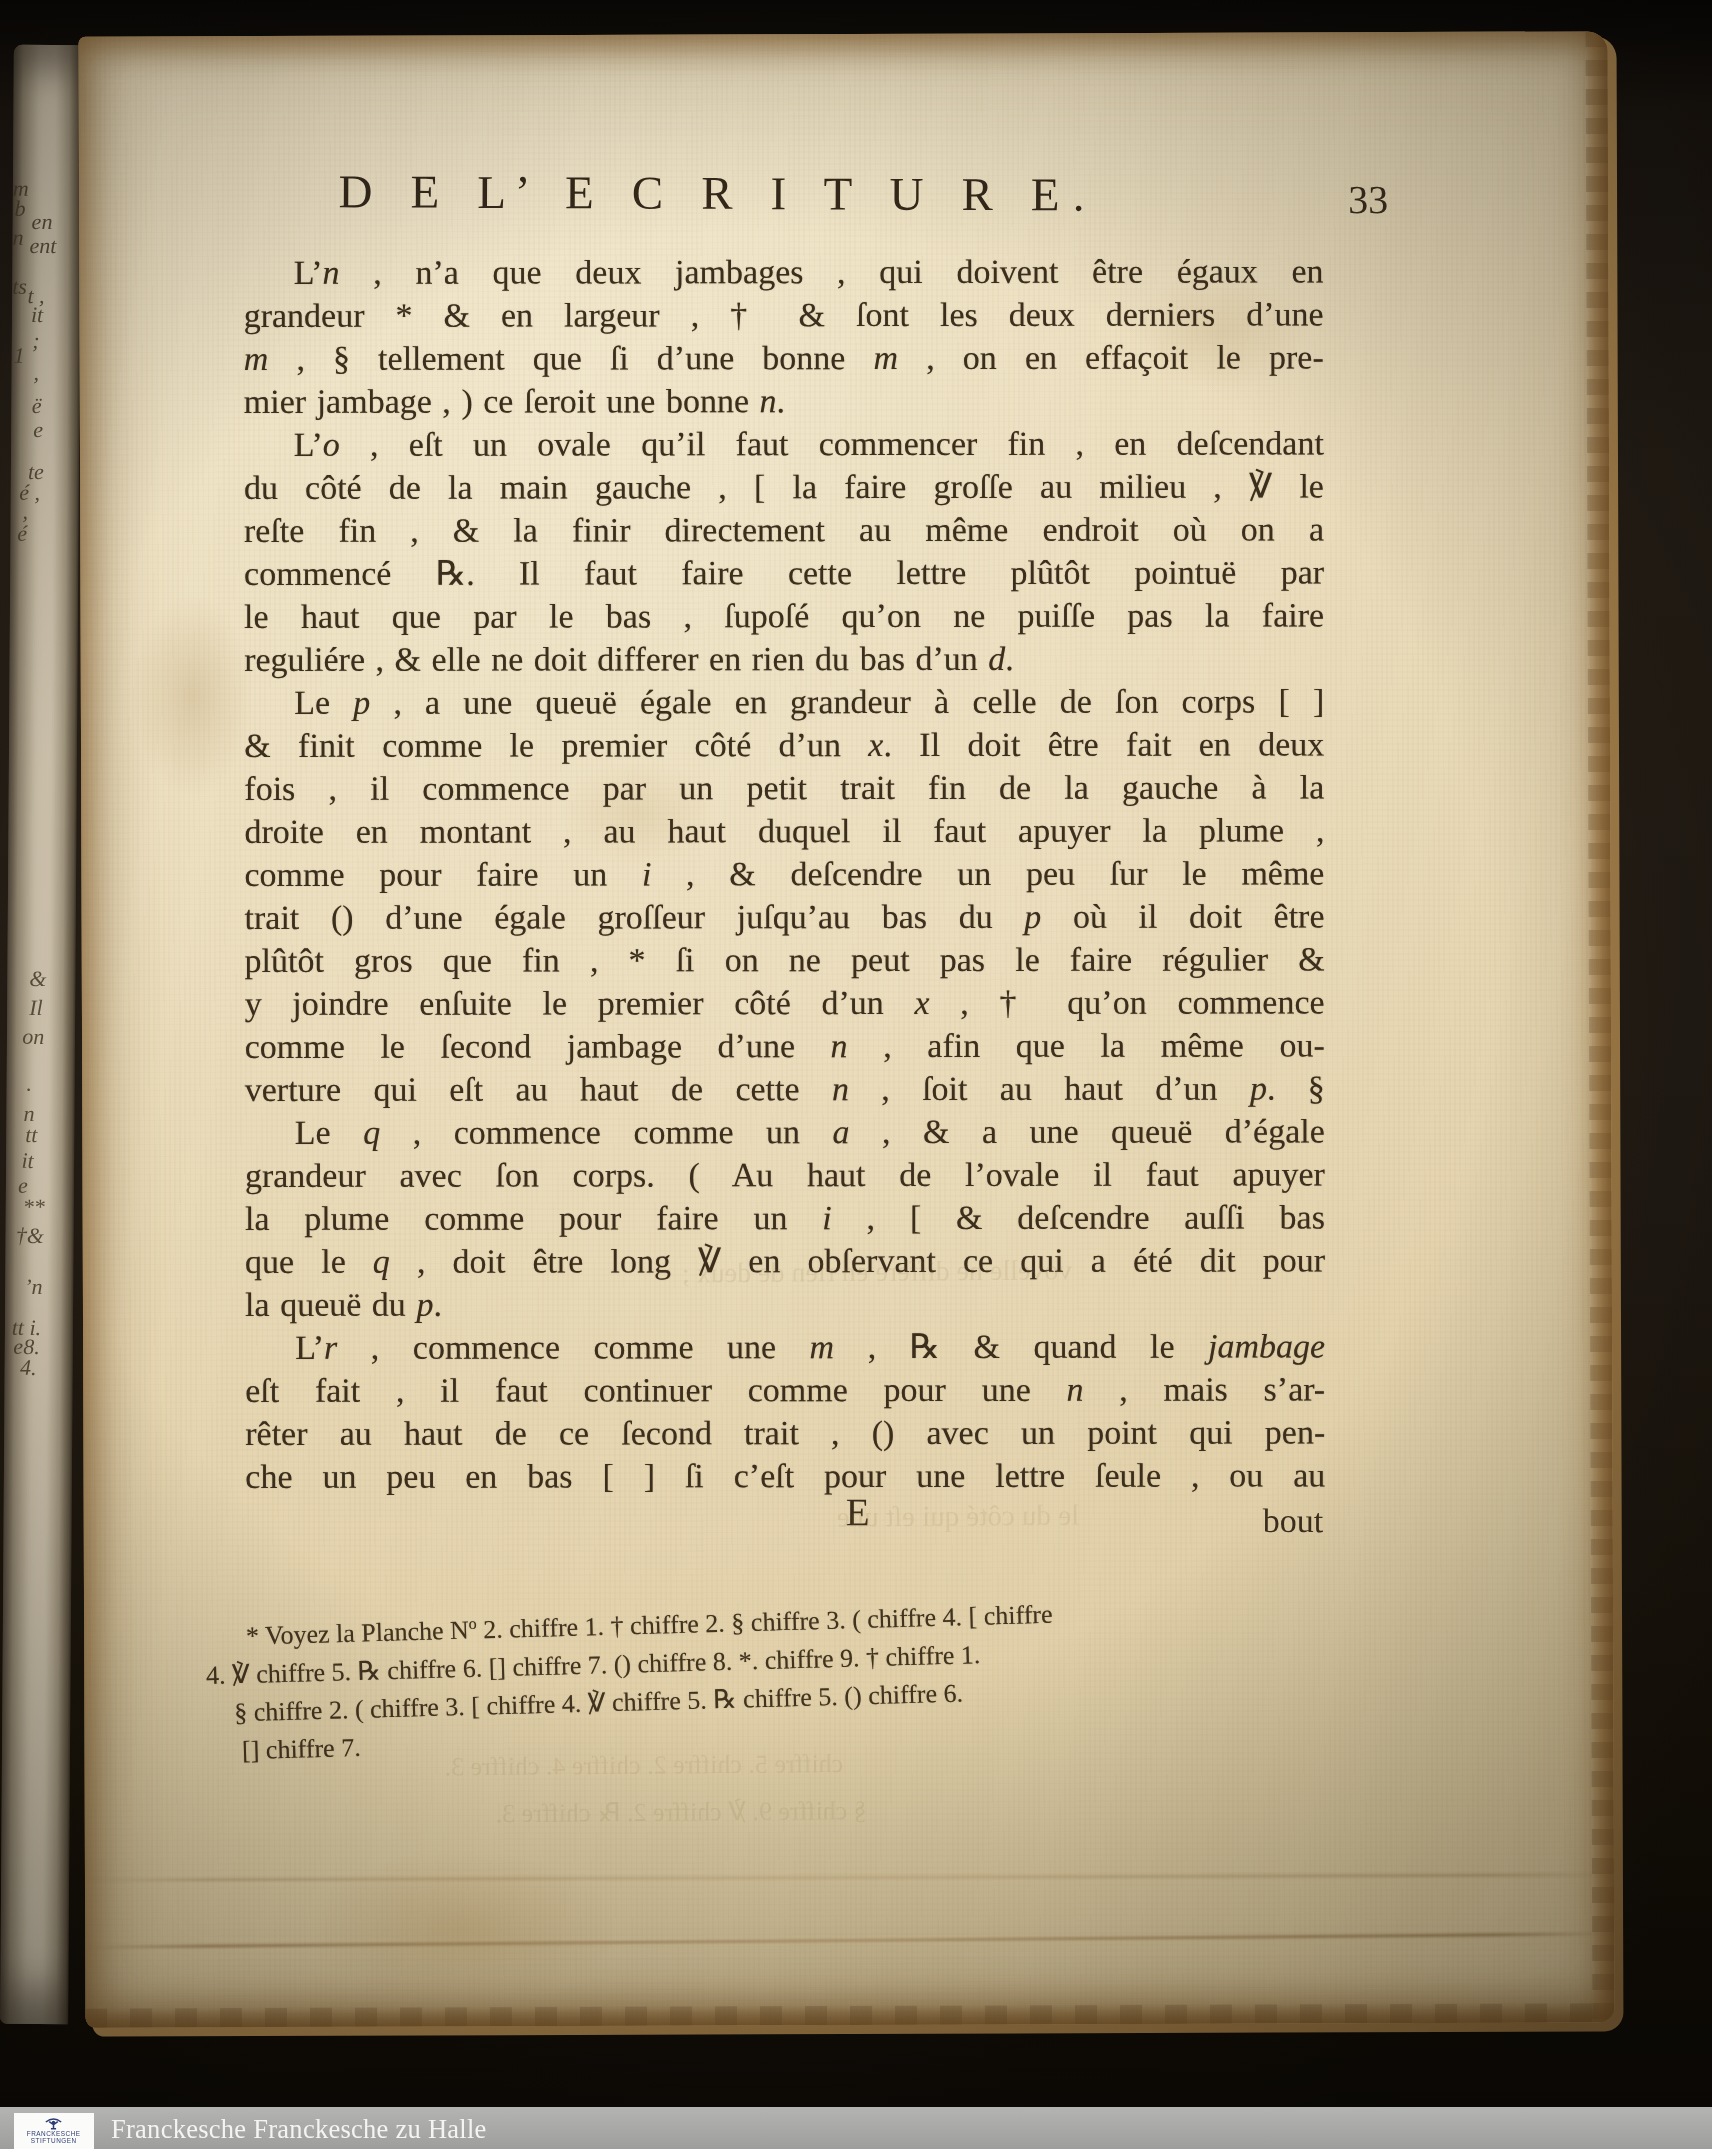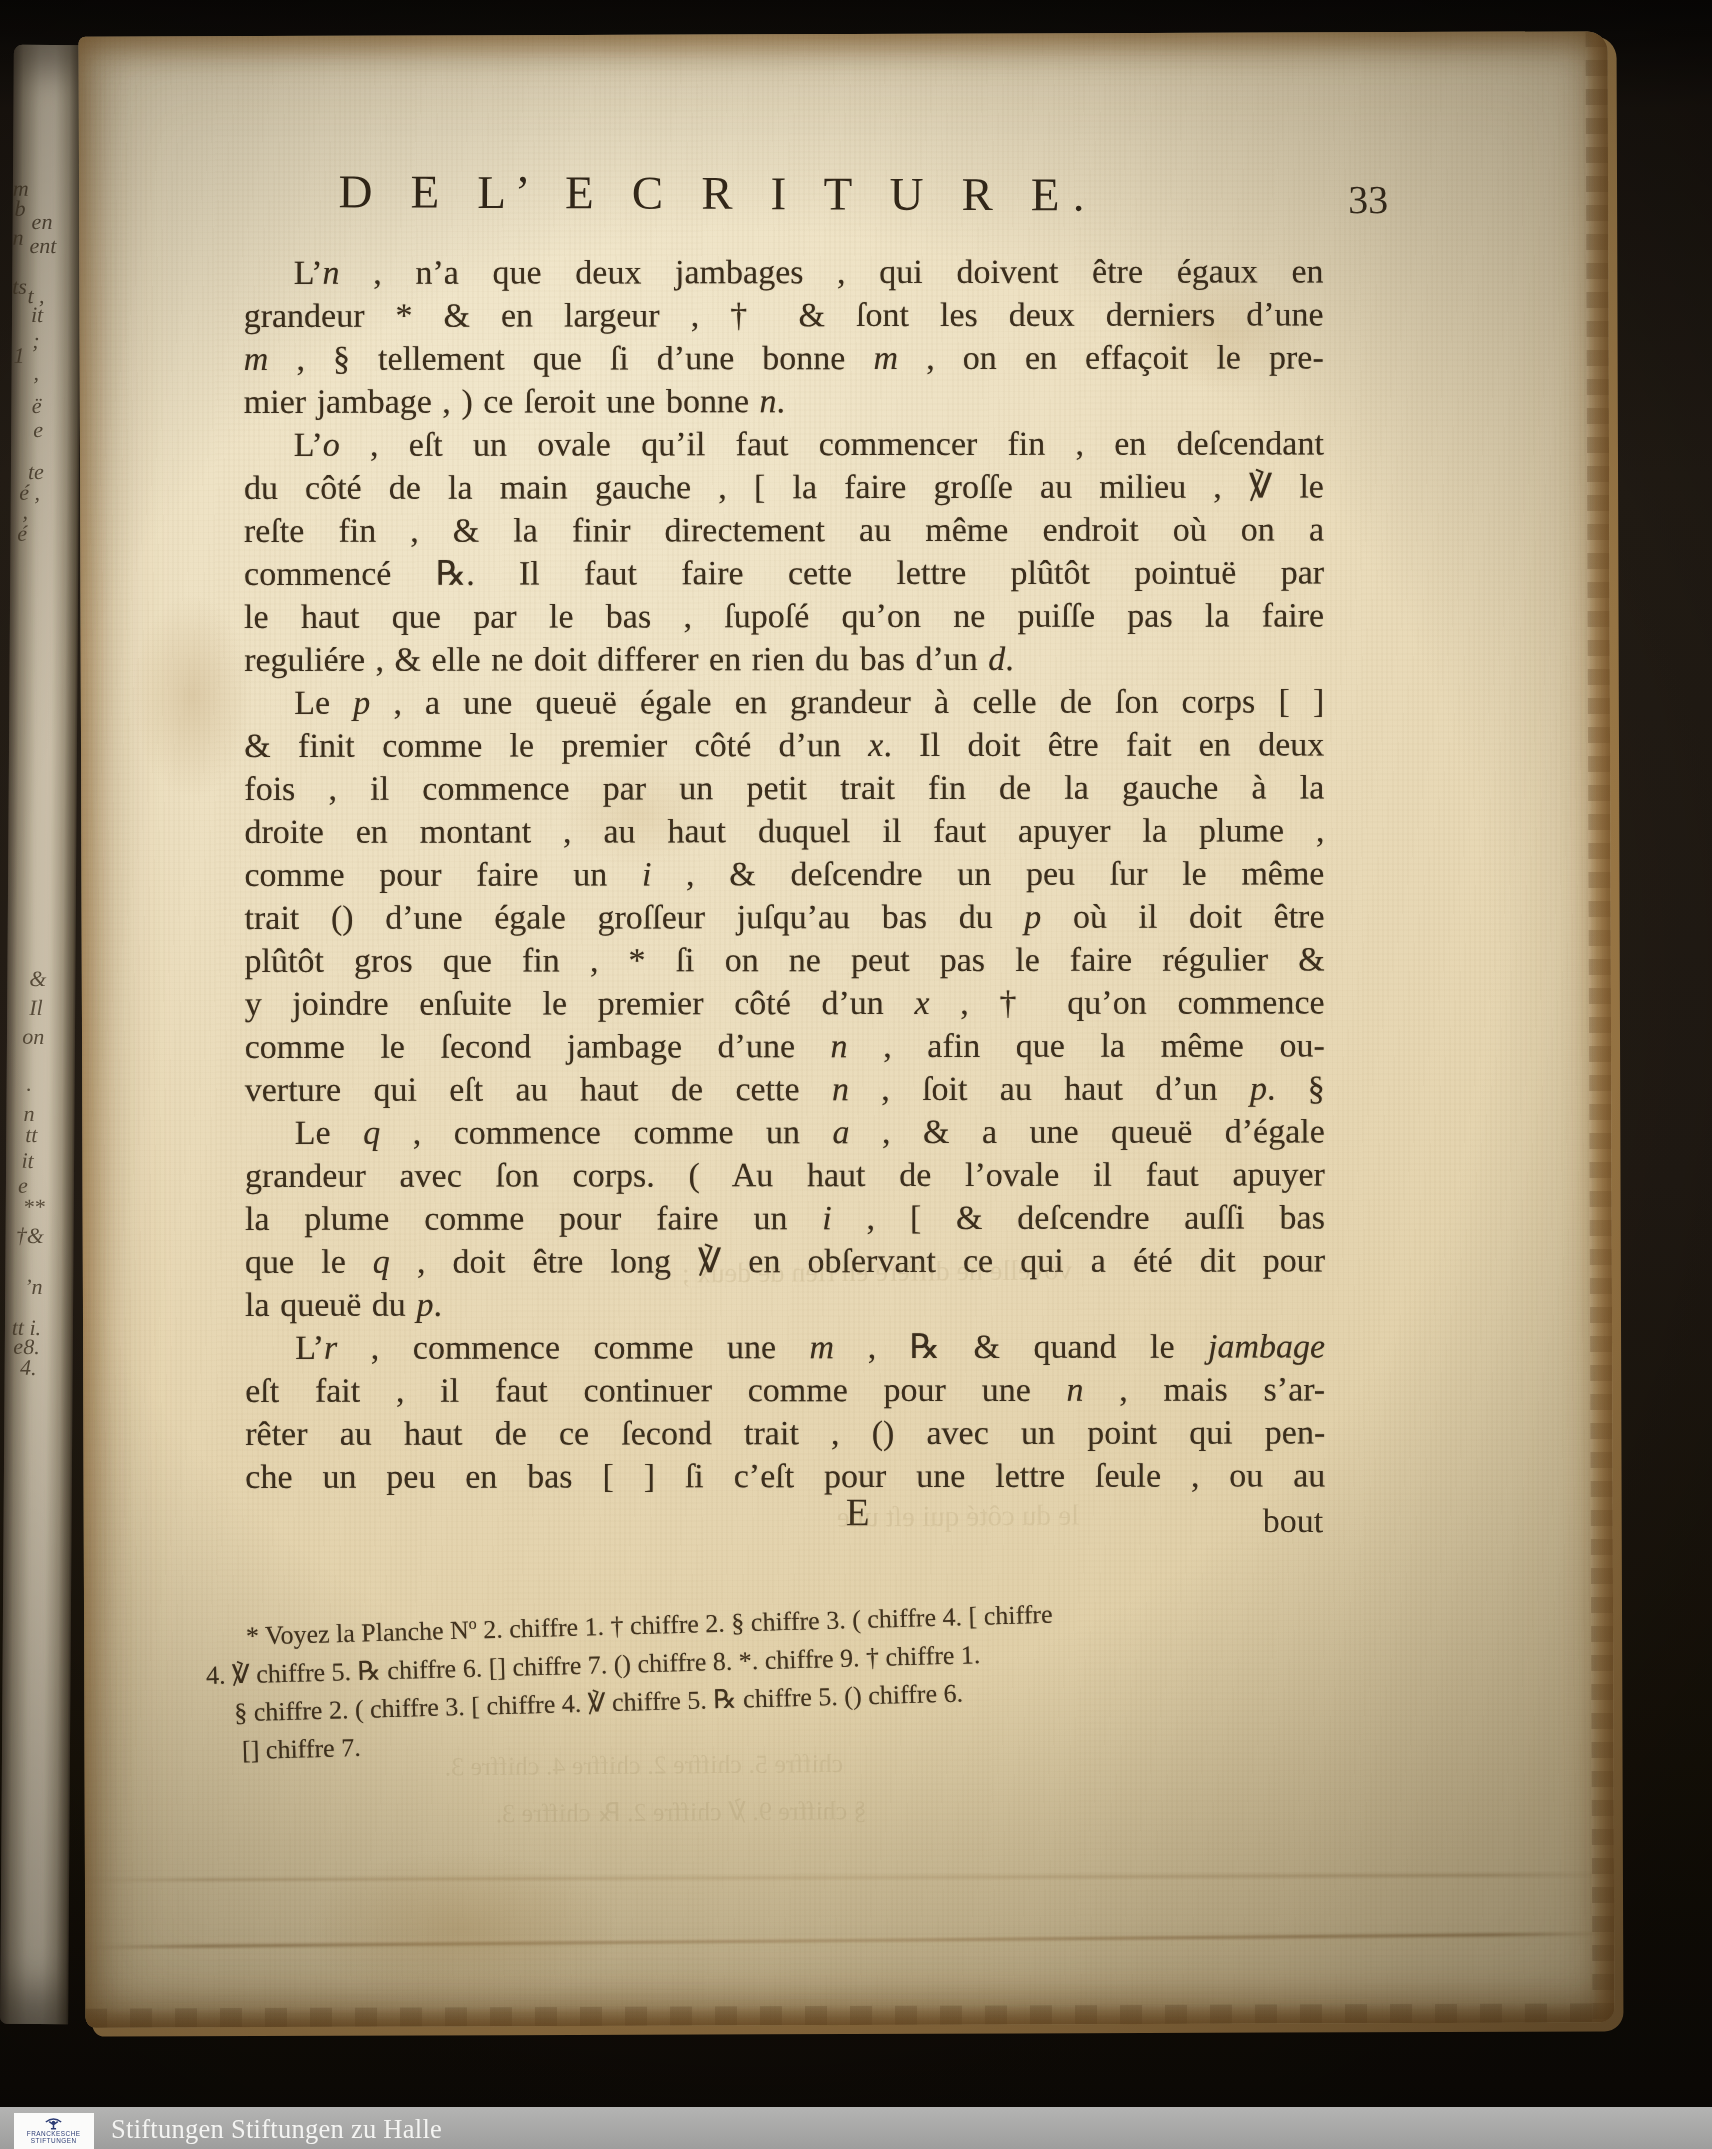--- a/index.html
+++ b/index.html
@@ -179,17 +179,17 @@
   <div class="footer">
     <div class="logo-box">
       <svg width="19" height="15.4" viewBox="0 0 22 18">
         <path d="M2 7 Q11 0 20 7" fill="none" stroke="#2c3c74" stroke-width="1.6"></path>
         <circle cx="11" cy="7.5" r="2" fill="#2c3c74"></circle>
         <path d="M11 9 L11 15 M11 10 L6 6.5 M11 10 L16 6.5 M8 15 L14 15" stroke="#2c3c74" stroke-width="1.8" fill="none"></path>
       </svg>
       <div class="logo-text">FRANCKESCHE</div>
       <div class="logo-text">STIFTUNGEN</div>
     </div>
-    <div class="footer-title">Stiftungen Stiftungen zu Halle</div>
+    <div class="footer-title">Franckesche Franckesche zu Halle</div>
   </div>
 
 </div>
 
 
 </body></html>

